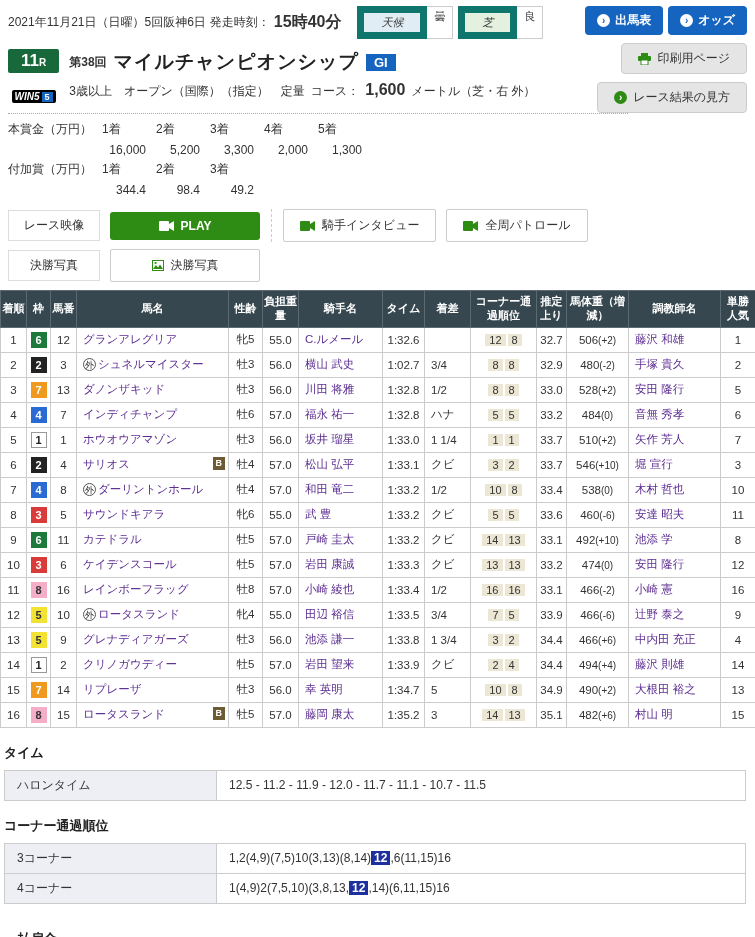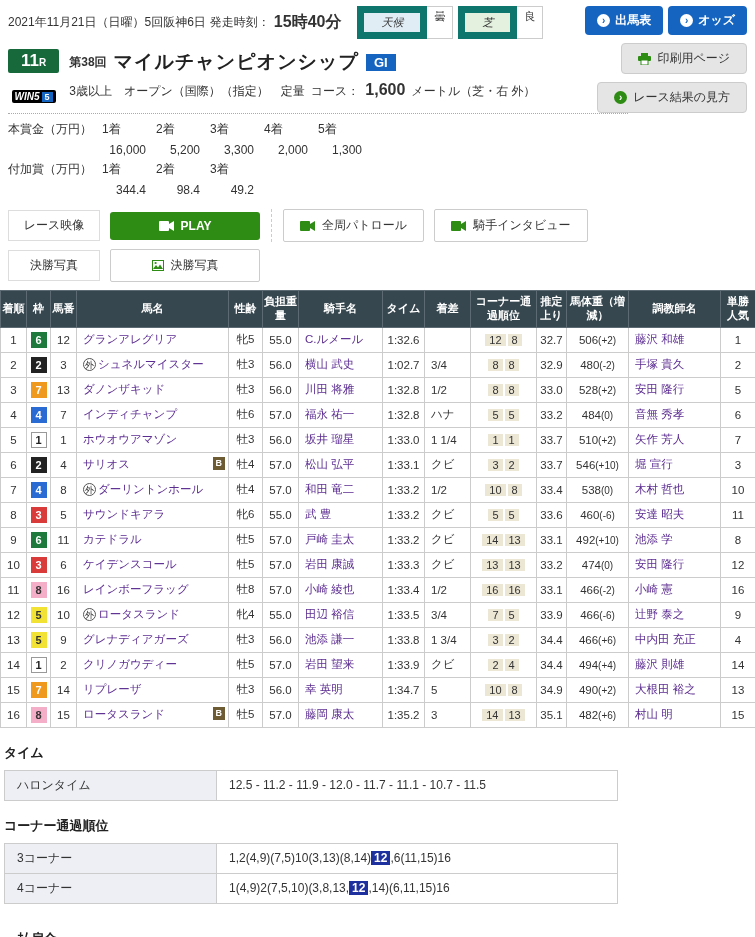--- a/index.html
+++ b/index.html
@@ -68,21 +68,21 @@
   .f6 { background:#1d7a3c; color:#fff; }
   .f7 { background:#ef9a1f; color:#fff; }
   .f8 { background:#f4aec7; color:#333; }
   .cbox { display:inline-block; background:#ece6d4; padding:0 4px; margin:0 1px; font-size:11px; color:#333; }
   .bwdiff { font-size:10px; }
   .maru { display:inline-block; width:13px; height:13px; line-height:12px; border:1px solid #555; border-radius:50%; font-size:9px; text-align:center; margin-right:2px; }
   .bbadge { float:right; background:#6d5c33; color:#fff; font-size:9px; font-weight:bold; padding:1px 3px; line-height:11px; }
 
   
   .sec-h { font-weight:bold; font-size:13px; margin:16px 4px 8px; color:#222; }
-  table.kv { width:614px; margin:0 4px; border-collapse:collapse; font-size:12px; }
+  table.kv { width:742px; margin:0 4px; border-collapse:collapse; font-size:12px; }
   .kv th { background:#edeff5; width:212px; text-align:left; font-weight:normal; padding:6px 12px; border:1px solid #ccc; color:#333; }
   .kv td { border:1px solid #ccc; padding:6px 12px; background:#fff; }
   .hl12 { background:#1e2f9e; color:#fff; padding:0 3px; font-weight:bold; }
 
   
   .payout-head { margin:26px 16px 0; font-size:13px; font-weight:bold; padding:0 0 5px 2px; border-bottom:2px solid #e4e4e4; position:relative; color:#222; }
   .payout-head::after { content:""; position:absolute; left:0; bottom:-2px; width:92px; height:2px; background:#2e9b43; }
   .icon-svg { display:inline-block; vertical-align:middle; }
 </style>
 </head>
@@ -195,28 +195,28 @@
             <path d="M10 3 L15 0 V10 L10 7 Z" fill="#fff"></path>
           </svg>
         <span>PLAY</span>
       </button>
       <span class="dotted-sep"></span>
       <button class="btn-media">
         <svg class="icon-svg" width="15" height="10" viewBox="0 0 15 10">
             <rect width="10" height="10" rx="1" fill="#2e8b14"></rect>
             <path d="M10 3 L15 0 V10 L10 7 Z" fill="#2e8b14"></path>
           </svg>
-        <span>全周パトロール</span>
+        <span>騎手インタビュー</span>
       </button>
       <button class="btn-media">
         <svg class="icon-svg" width="15" height="10" viewBox="0 0 15 10">
             <rect width="10" height="10" rx="1" fill="#2e8b14"></rect>
             <path d="M10 3 L15 0 V10 L10 7 Z" fill="#2e8b14"></path>
           </svg>
-        <span>騎手インタビュー</span>
+        <span>全周パトロール</span>
       </button>
     </div>
     <div class="media-row">
       <span class="media-label">決勝写真</span>
       <button class="btn-media" style="width:150px; justify-content:center;">
         <svg class="icon-svg" width="12" height="11" viewBox="0 0 12 11">
             <rect x="0.5" y="0.5" width="11" height="10" fill="#fff" stroke="#2e8b14"></rect>
             <path d="M1 9 L4 5 L6 7.5 L8 4.5 L11 9 Z" fill="#2e8b14"></path>
             <circle cx="3.6" cy="3" r="1.1" fill="#2e8b14"></circle>
           </svg>

